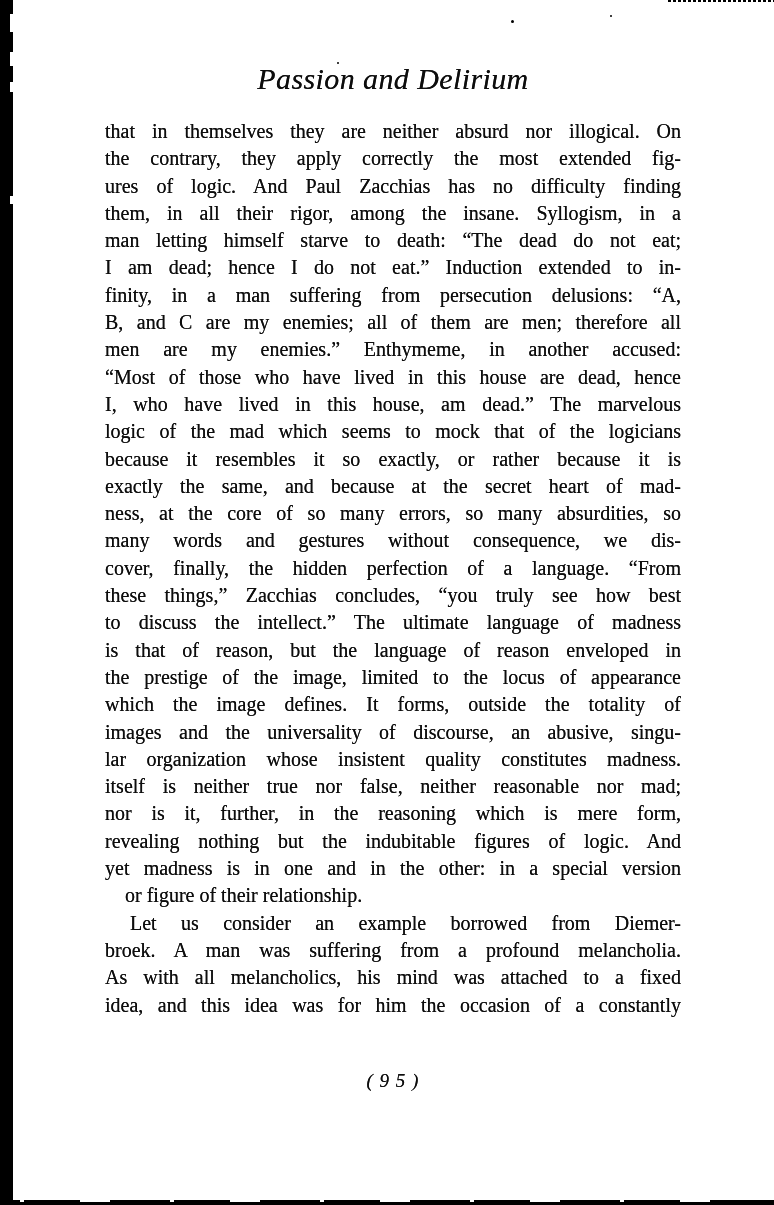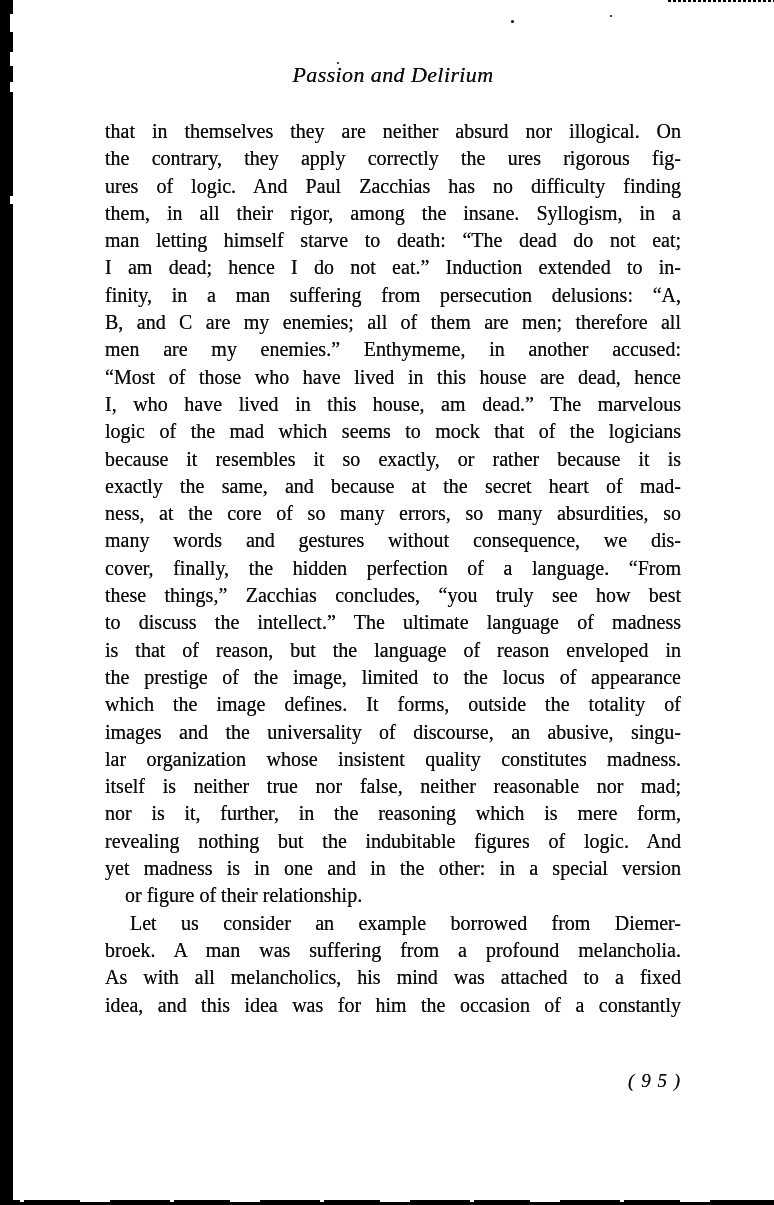--- a/index.html
+++ b/index.html
@@ -56,21 +56,21 @@
     border-radius: 50%;
   }
   
   .running-header {
     position: absolute;
     top: 62px;
     left: 105px;
     width: 576px;
     text-align: center;
     font-style: italic;
-    font-size: 22px;
+    font-size: 30px;
     letter-spacing: 0.4px;
     text-shadow: 0 0 0.6px rgba(0,0,0,0.85);
   }
   .body-text {
     position: absolute;
     top: 118px;
     left: 105px;
     width: 576px;
     font-size: 20px;
     line-height: 27.3px;
@@ -88,21 +88,21 @@
     margin-left: 20px;
   }
   .body-text .line.indent {
     padding-left: 25px;
   }
   .page-number {
     position: absolute;
     top: 1070px;
     left: 105px;
     width: 576px;
-    text-align: right;
+    text-align: center;
     font-style: italic;
     font-size: 19px;
     letter-spacing: 1px;
     text-shadow: 0 0 0.5px rgba(0,0,0,0.8);
   }
 </style>
 </head>
 <body>
 
 <div class="page">
@@ -116,21 +116,21 @@
   <div class="bottom-bar"></div>
   <div class="top-dots"></div>
   <span class="speck" style="left: 511px; top: 20px; width: 3px; height: 3px;"></span>
   <span class="speck" style="left: 610px; top: 15px; width: 2px; height: 2px;"></span>
   <span class="speck" style="left: 337px; top: 62px; width: 2px; height: 2px;"></span>
 
   <div class="running-header">Passion and Delirium</div>
 
   <div class="body-text">
       <div class="line">that in themselves they are neither absurd nor illogical. On</div>
-      <div class="line">the contrary, they apply correctly the ures rigorous fig-</div>
+      <div class="line">the contrary, they apply correctly the most extended fig-</div>
       <div class="line">ures of logic. And Paul Zacchias has no difficulty finding</div>
       <div class="line">them, in all their rigor, among the insane. Syllogism, in a</div>
       <div class="line">man letting himself starve to death: “The dead do not eat;</div>
       <div class="line">I am dead; hence I do not eat.” Induction extended to in-</div>
       <div class="line">finity, in a man suffering from persecution delusions: “A,</div>
       <div class="line">B, and C are my enemies; all of them are men; therefore all</div>
       <div class="line">men are my enemies.” Enthymeme, in another accused:</div>
       <div class="line">“Most of those who have lived in this house are dead, hence</div>
       <div class="line">I, who have lived in this house, am dead.” The marvelous</div>
       <div class="line">logic of the mad which seems to mock that of the logicians</div>

